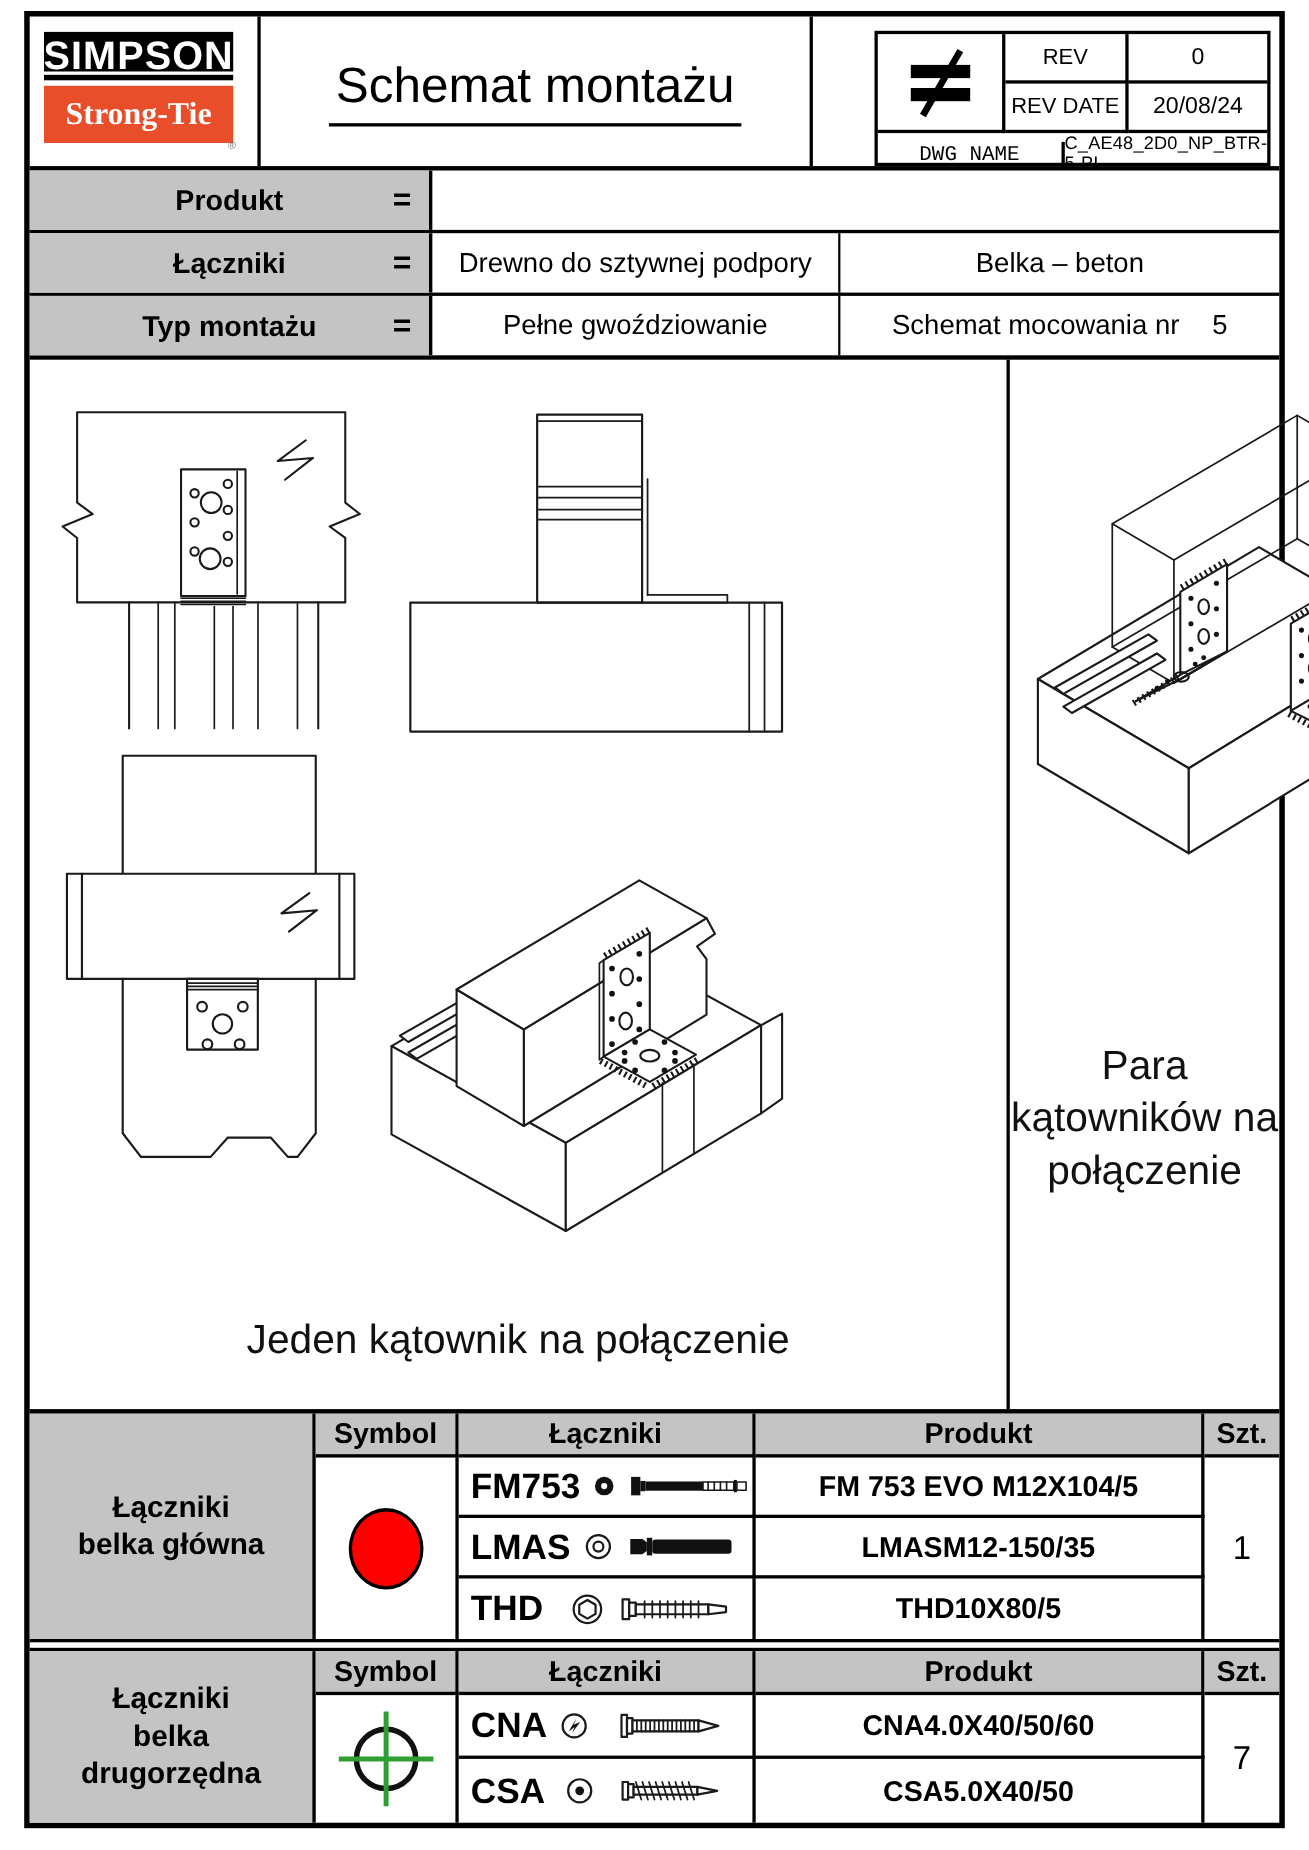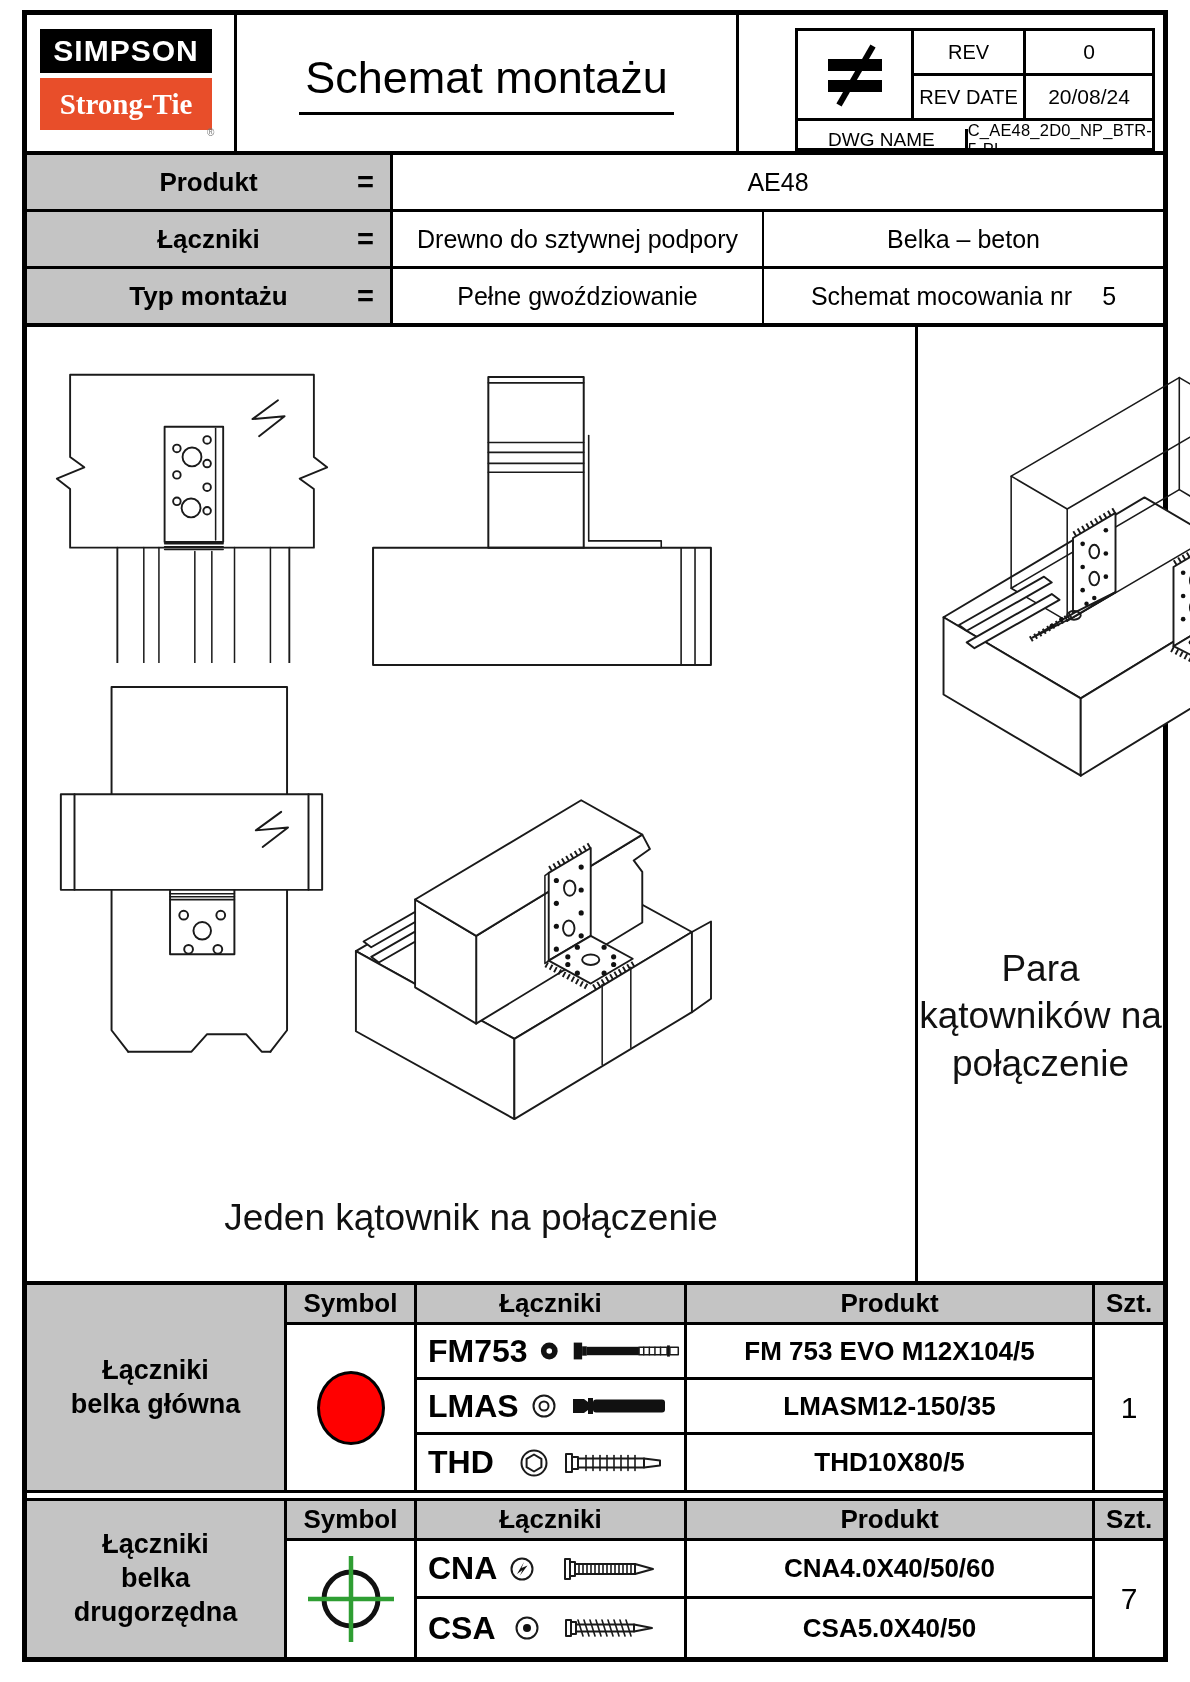--- a/index.html
+++ b/index.html
@@ -4,38 +4,38 @@
 <style>
   html,body { margin:0; padding:0; background:#fff; }
   body { font-family:"Liberation Sans", sans-serif; color:#000; }
   .page { position:relative; width:1190px; height:1682px; background:#fff; overflow:hidden; }
   .sheet { position:absolute; left:22px; top:10px; width:1146px; height:1652px;
            border:5px solid #000; box-sizing:border-box; display:flex; flex-direction:column; background:#fff; }
 
   
   .hdr { height:136px; border-bottom:4px solid #000; display:flex; flex:none; }
   .logo-cell { width:210px; border-right:3px solid #000; box-sizing:border-box; padding:14px 0 0 13px; position:relative; }
-  .logo-black { width:172px; height:44px; background:#000; color:#fff; font-weight:bold; font-size:30px;
-                letter-spacing:1px; display:flex; align-items:center; justify-content:center; }
+  .logo-black { width:172px; height:44px; background:#000; color:#fff; font-weight:bold; font-size:36px;
+                letter-spacing:1px; display:flex; align-items:center; justify-content:center;text-decoration:underline; }
   .logo-orange { width:172px; height:52px; background:#e84e2a; color:#fff; margin-top:5px;
                  font-family:"Liberation Serif", serif; font-weight:bold; font-size:29px;
                  display:flex; align-items:center; justify-content:center; }
   .logo-reg { position:absolute; left:180px; top:112px; font-size:10px; color:#777; }
   .title-cell { flex:1; border-right:3px solid #000; box-sizing:border-box; display:flex; align-items:center; justify-content:center; }
   .title { font-size:45px; border-bottom:3px solid #000; padding:0 6px 8px 6px; }
   .rev-cell { width:424px; position:relative; flex:none; }
   .rev-grid { position:absolute; left:56px; top:13px; right:8px; bottom:0;
               display:grid; grid-template-columns:116px 112px 1fr; grid-template-rows:45px 45px 1fr;
               border:3px solid #000; }
   .rev-grid > div { display:flex; align-items:center; justify-content:center; box-sizing:border-box; }
   .neq-cell { grid-row:1 / span 2; grid-column:1; border-right:3px solid #000; border-bottom:3px solid #000; }
   .rv-l { font-size:20px; border-right:3px solid #000; border-bottom:3px solid #000; }
   .rv-v { font-size:21px; border-bottom:3px solid #000; }
   .dwg-row { grid-column:1 / 4; display:flex; align-items:stretch; }
-  .dwg-l { width:170px; border-right:3px solid #000; box-sizing:border-box; font-size:19px; display:flex; align-items:center; justify-content:center; }
+  .dwg-l { width:170px; border-right:3px solid #000; box-sizing:border-box; font-size:19px; display:flex; align-items:center; justify-content:center;font-family:Liberation Mono, monospace; }
   .dwg-v { flex:1; font-size:16.5px; display:flex; align-items:center; justify-content:center; letter-spacing:.2px; }
 
   
   .info { flex:none; border-bottom:4px solid #000; }
   .irow { display:grid; height:54px; }
   .irow.r1 { grid-template-columns:366px 1fr; }
   .irow.r23 { grid-template-columns:366px 371px 1fr; }
   .irow + .irow { border-top:3px solid #000; }
   .ilabel { background:#c4c4c4; border-right:3px solid #000; box-sizing:border-box; position:relative;
             display:flex; align-items:center; justify-content:center; font-weight:bold; font-size:26px; }
@@ -119,21 +119,20 @@
       </div>
     </div>
   </div>
 
   <div class="info">
     <div class="irow r1">
       <div class="ilabel">
         <span>Produkt</span>
         <span class="eq">=</span>
       </div>
-      <div class="ival">AE48</div>
     </div>
     <div class="irow r23">
       <div class="ilabel">
         <span>Łączniki</span>
         <span class="eq">=</span>
       </div>
       <div class="ival mid">Drewno do sztywnej podpory</div>
       <div class="ival">Belka – beton</div>
     </div>
     <div class="irow r23">

